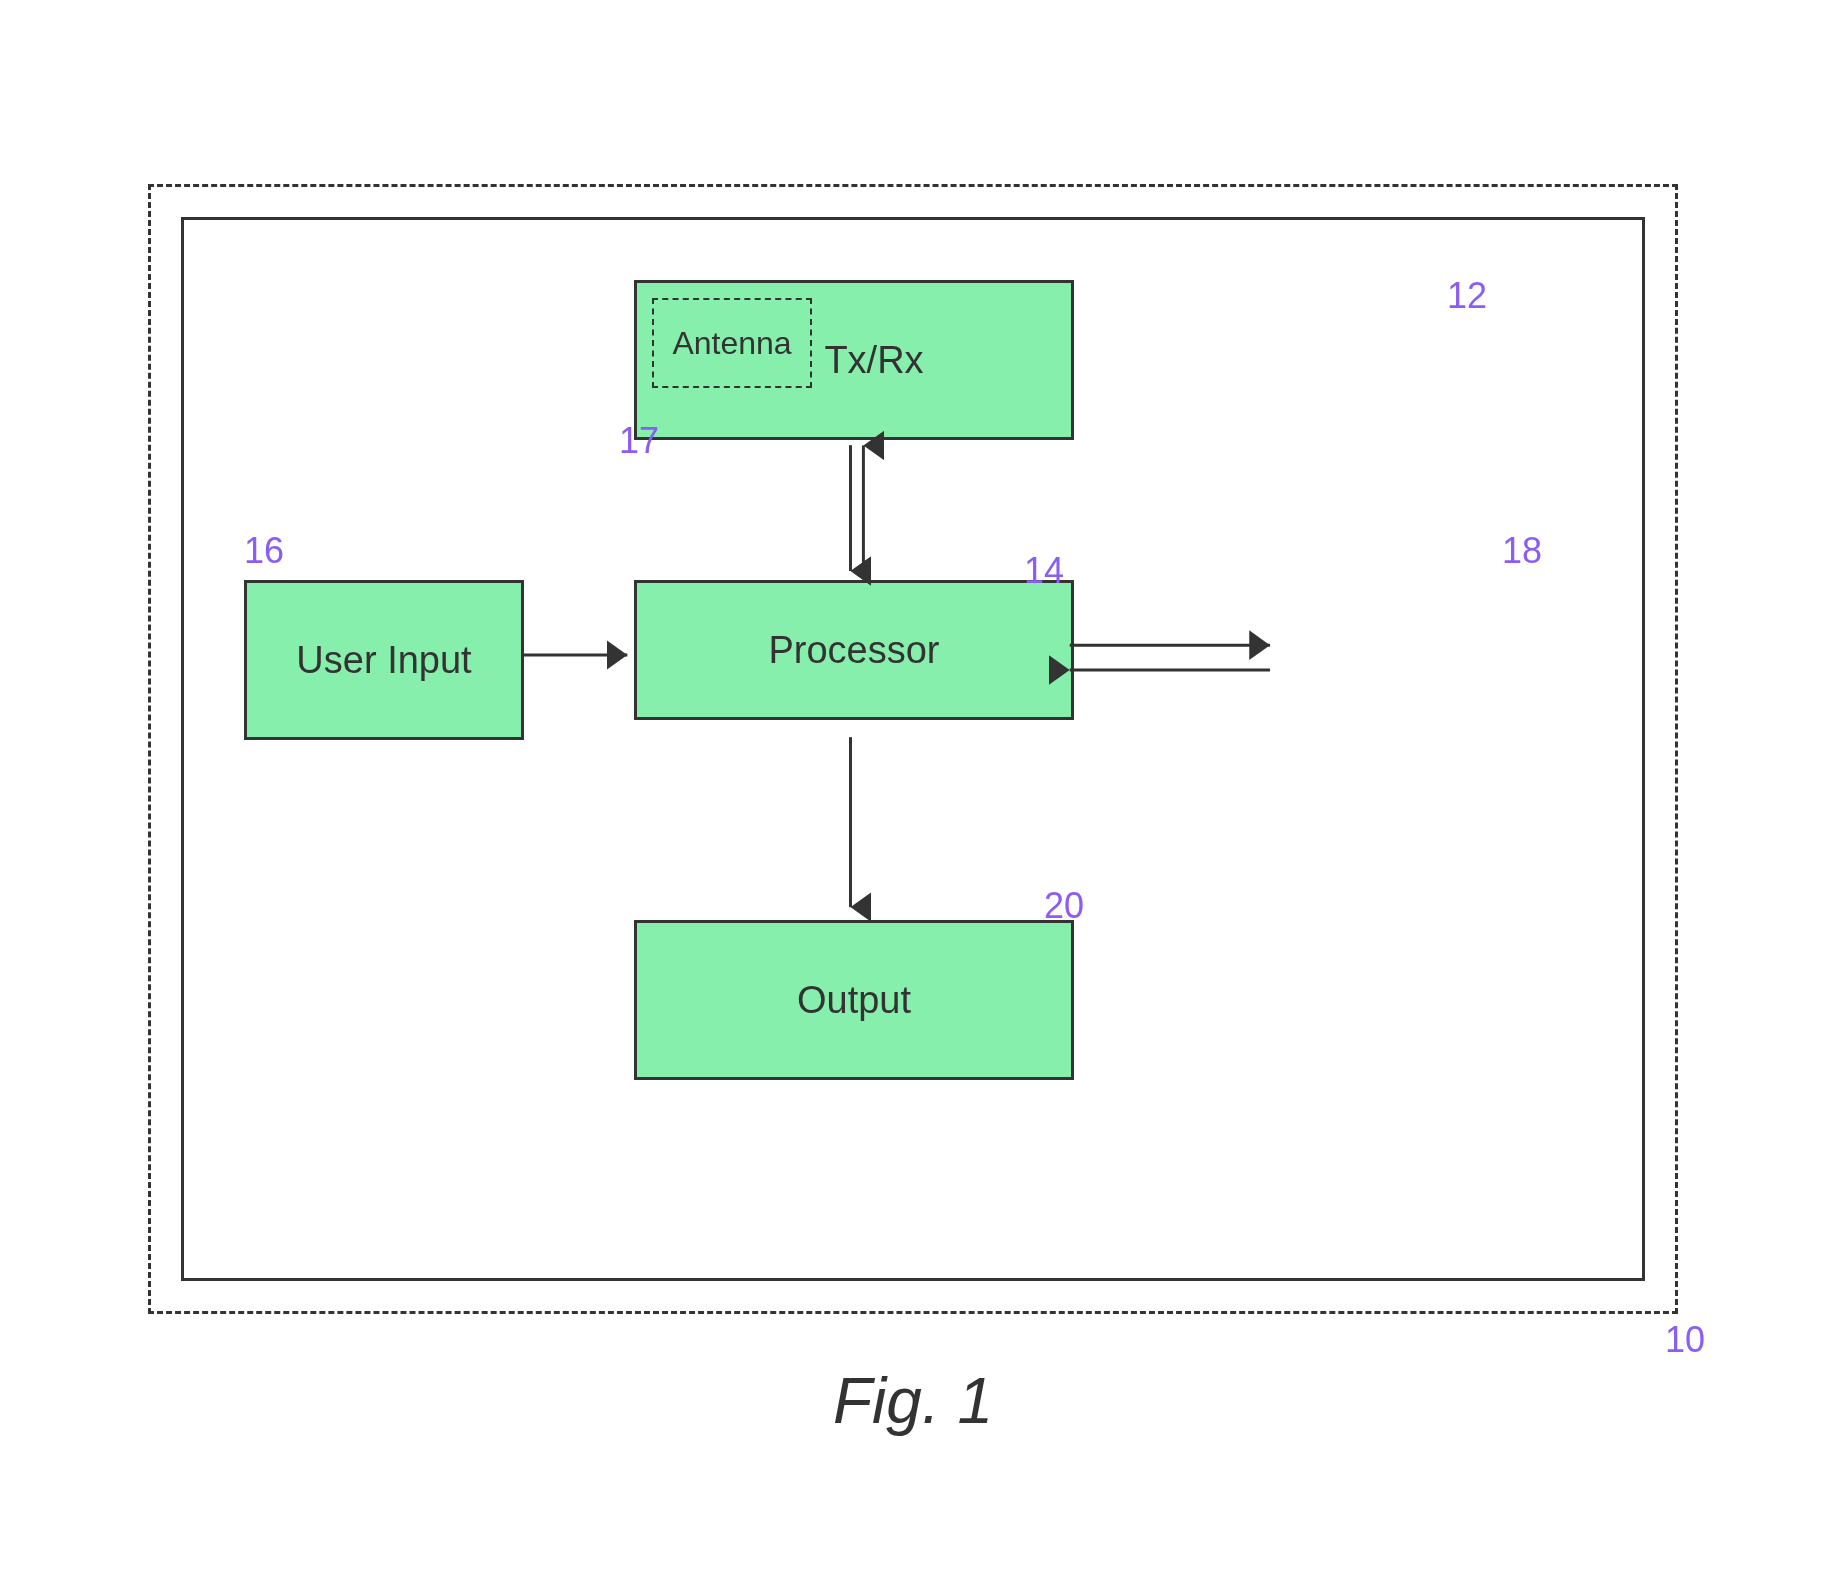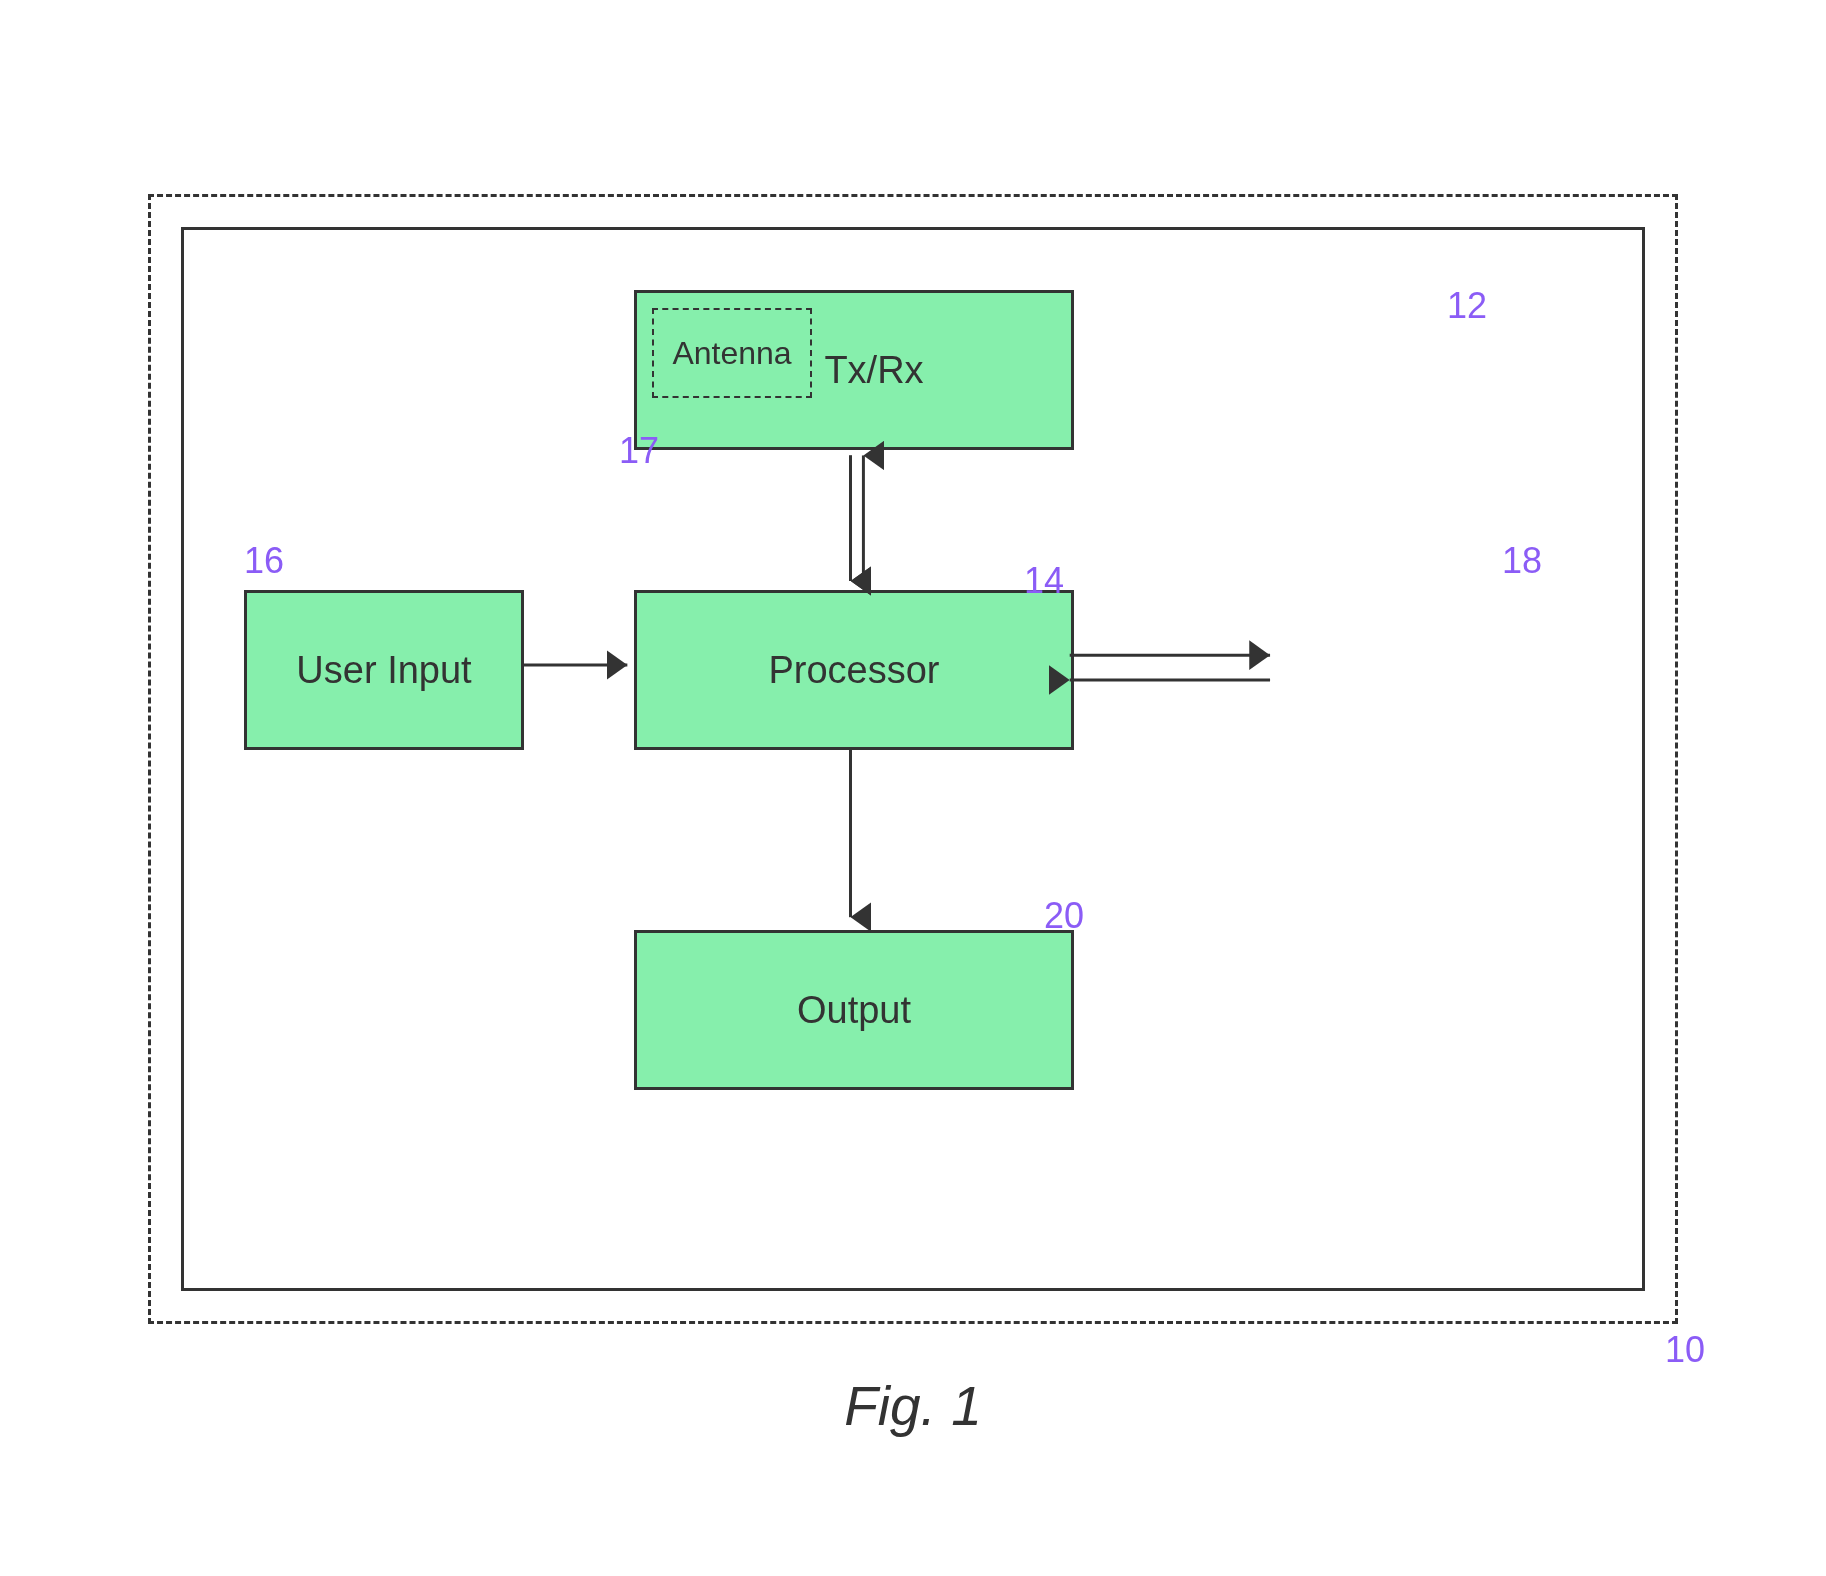--- a/index.html
+++ b/index.html
@@ -97,21 +97,21 @@
       align-items: center;
       justify-content: center;
       font-size: 32px;
     }
 
     
     .block-processor {
       top: 360px;
       left: 450px;
       width: 440px;
-      height: 160px;
+      height: 140px;
     }
 
     
     .block-userinput {
       top: 360px;
       left: 60px;
       width: 280px;
       height: 160px;
     }
 
@@ -143,21 +143,21 @@
       position: absolute;
       top: 0;
       left: 0;
       width: 100%;
       height: 100%;
       pointer-events: none;
     }
 
     
     .fig-label {
-      font-size: 55px;
+      font-size: 64px;
       color: #333;
       margin-top: 30px;
       font-style: italic;
     }
   </style>
 </head>
 <body>
 
 <div class="page-container">
   <div class="diagram-outer">

